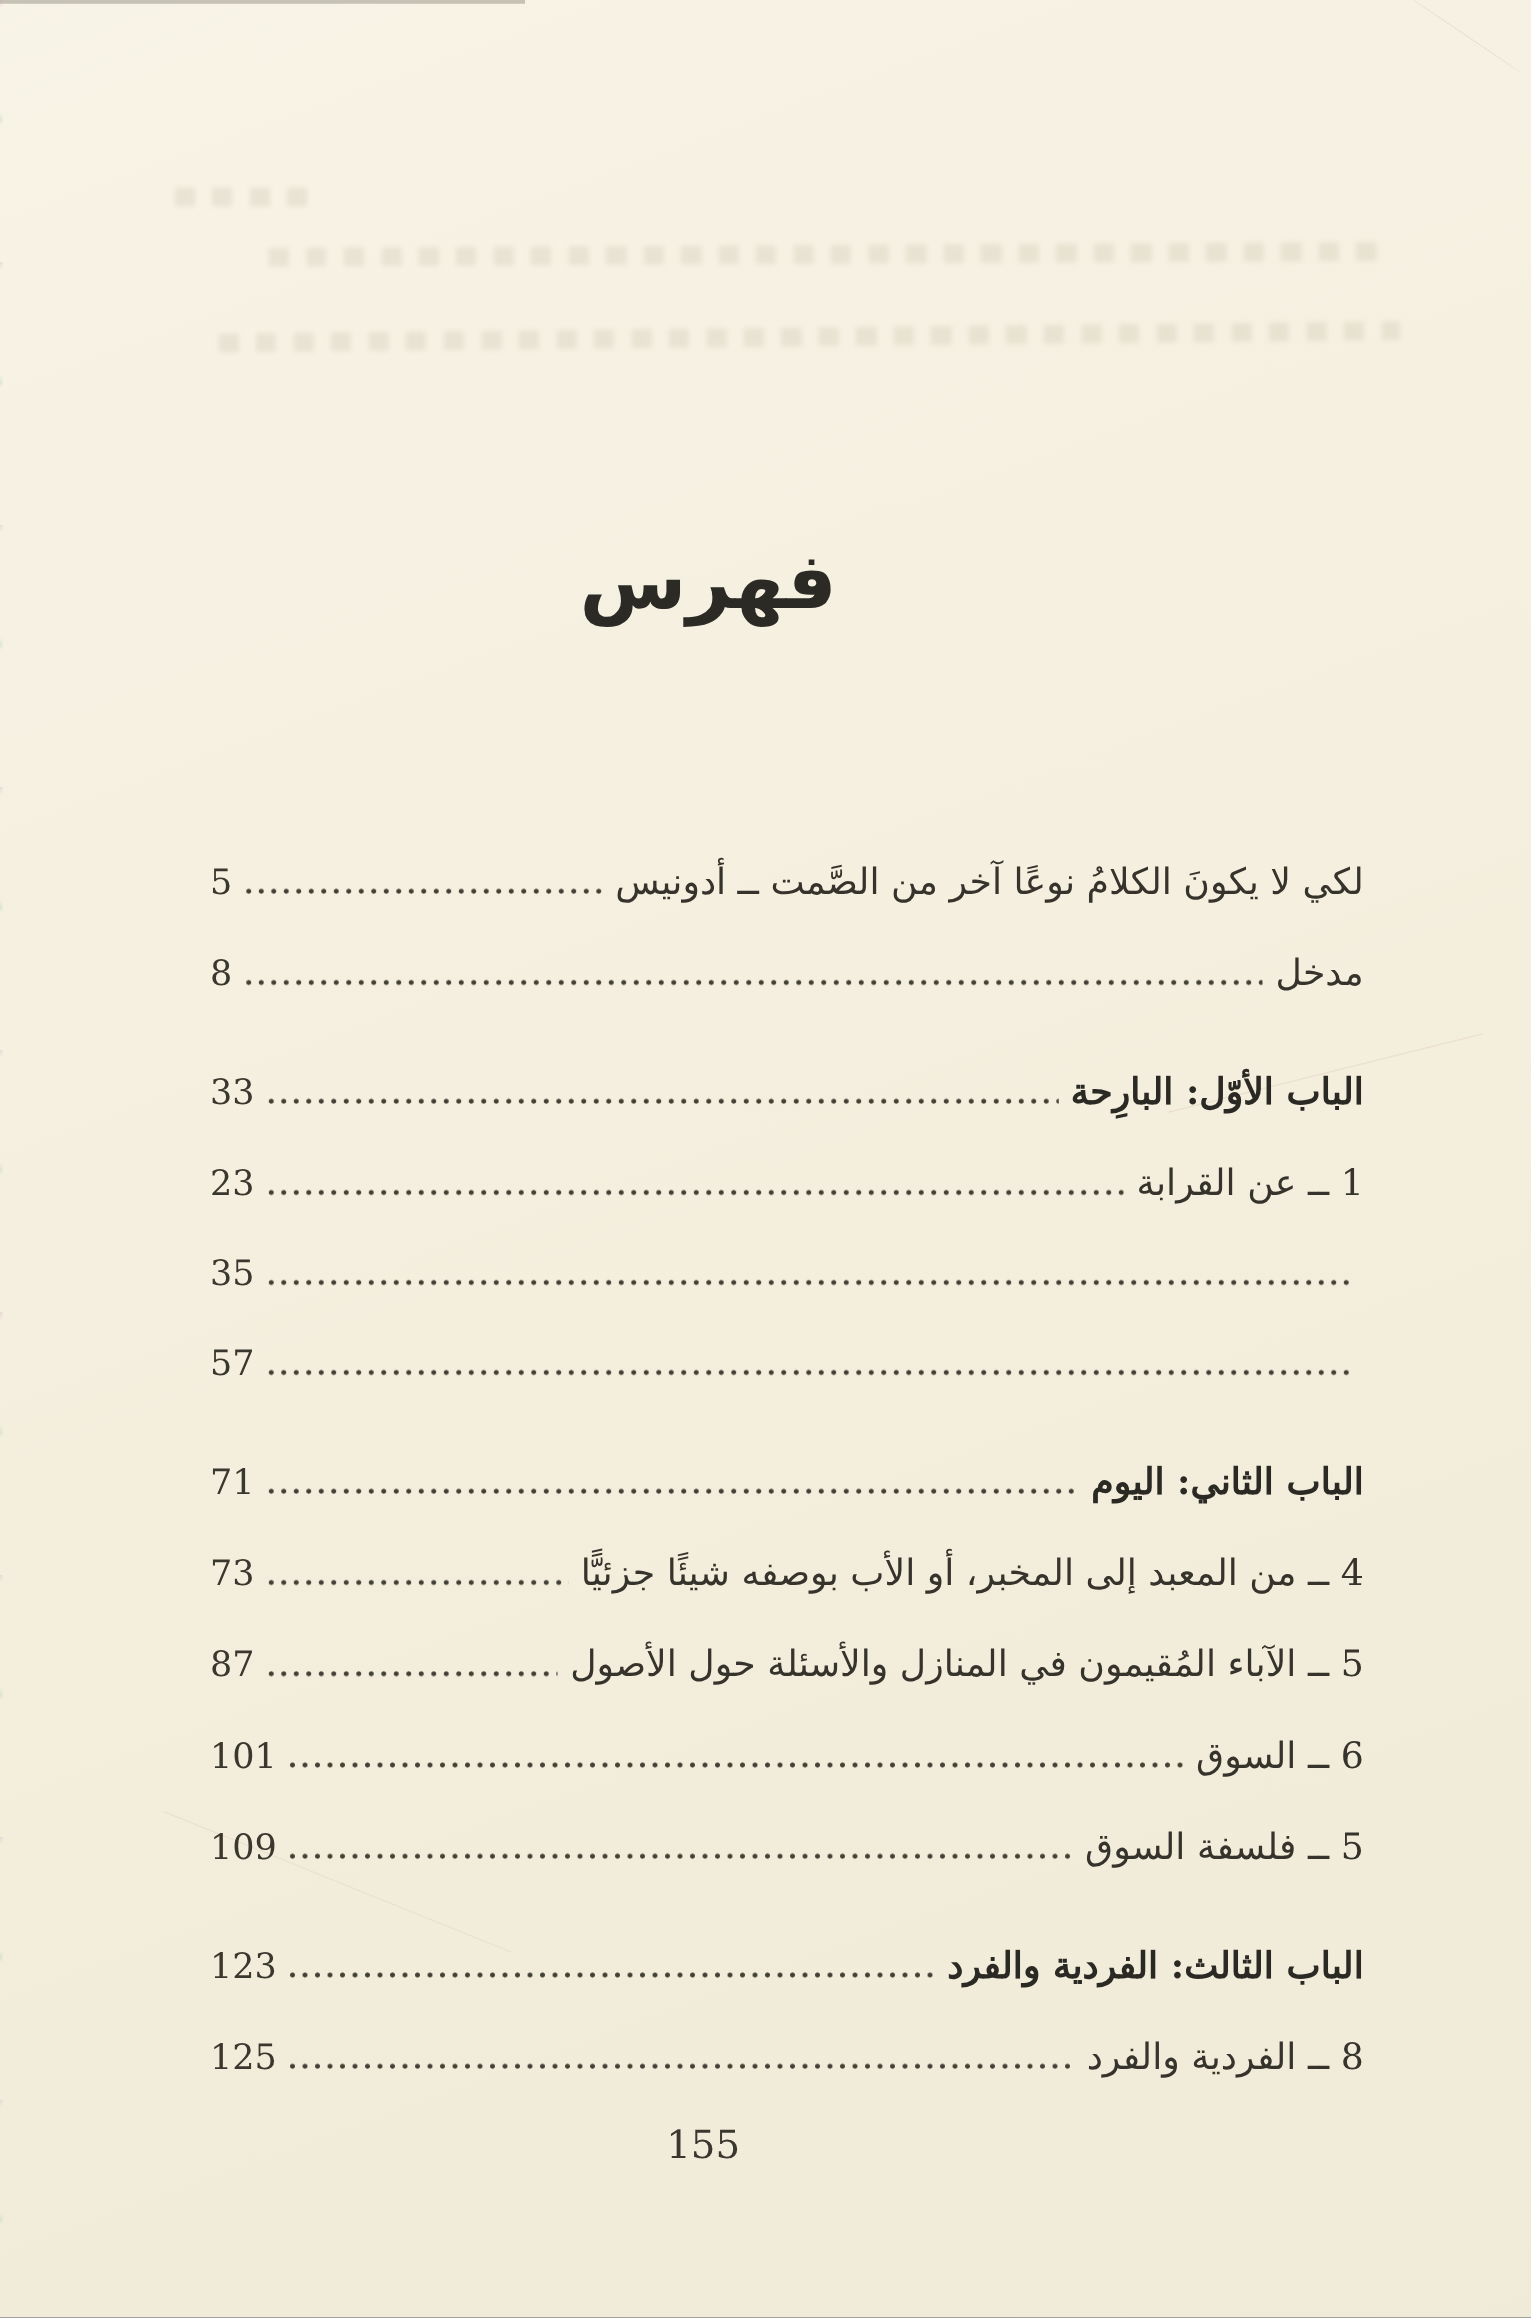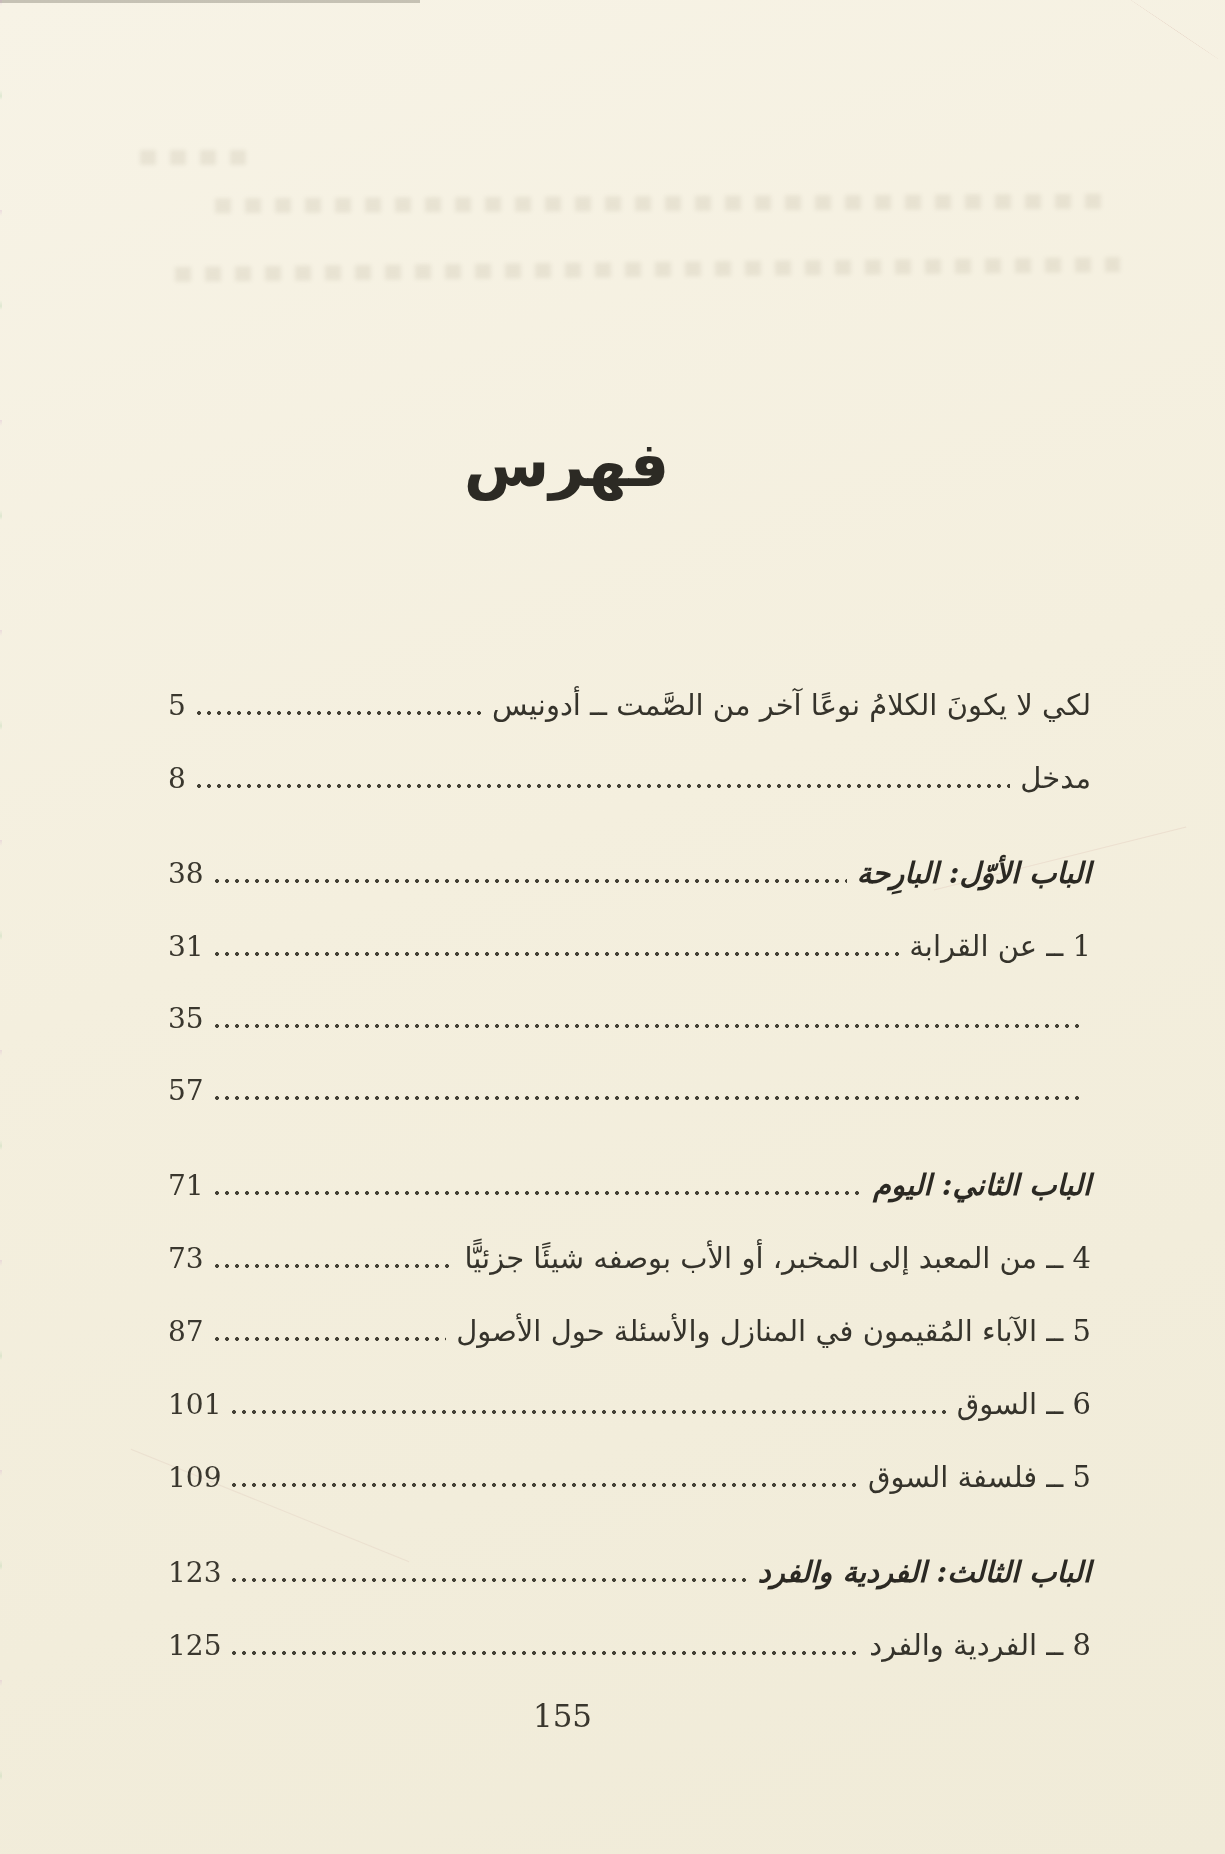--- a/index.html
+++ b/index.html
@@ -38,21 +38,21 @@
     position:absolute;top:682px;left:168px;right:134px;
     direction:rtl;
   }
   .toc-row{
     display:flex;flex-direction:row;align-items:baseline;
     margin-top:26px;
     font-size:29px;line-height:46px;white-space:nowrap;
   }
   .toc-row:first-child{margin-top:0;}
   .toc-row.heading{margin-top:48px;}
-  .toc-row.heading .toc-title{font-weight:bold;color:#2b2923;font-style:italic;}
+  .toc-row.heading .toc-title{font-weight:bold;color:#2b2923;}
   .toc-title{flex:0 1 auto;}
   .toc-leader{
     flex:1 1 20px;min-width:20px;height:6px;
     align-self:flex-end;margin:0 10px 13px 8px;
     background-image:radial-gradient(circle,#434035 1.7px,transparent 2.2px);
     background-size:10px 6px;background-position:0 50%;background-repeat:repeat-x;
   }
   .toc-page{
     flex:0 0 auto;direction:ltr;
     font-size:28px;color:#3a372e;
@@ -88,27 +88,27 @@
 
   <div class="toc-row">
     <span class="toc-title">مدخل</span>
     <span class="toc-leader"></span>
     <span class="toc-page">8</span>
   </div>
 
   <div class="toc-row heading">
     <span class="toc-title">الباب الأوّل: البارِحة</span>
     <span class="toc-leader"></span>
-    <span class="toc-page">38</span>
+    <span class="toc-page">33</span>
   </div>
 
   <div class="toc-row">
     <span class="toc-title">1 ــ عن القرابة</span>
     <span class="toc-leader"></span>
-    <span class="toc-page">31</span>
+    <span class="toc-page">23</span>
   </div>
 
   <div class="toc-row">
     <span class="toc-leader"></span>
     <span class="toc-page">35</span>
   </div>
 
   <div class="toc-row">
     <span class="toc-leader"></span>
     <span class="toc-page">57</span>

